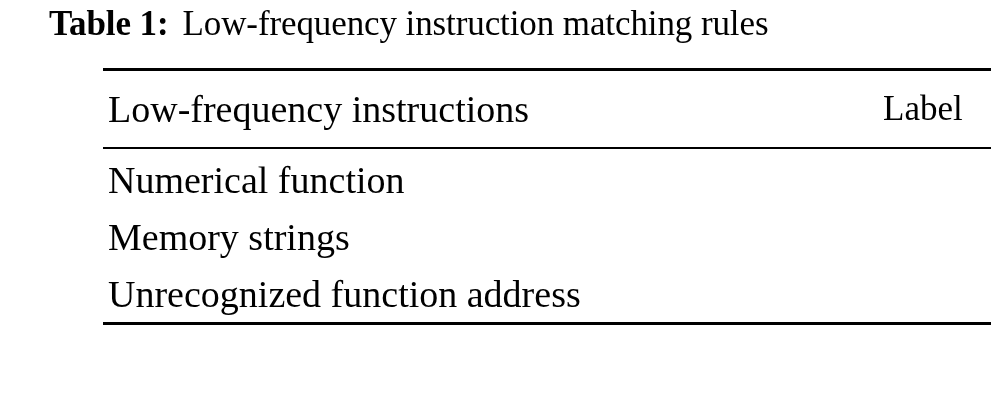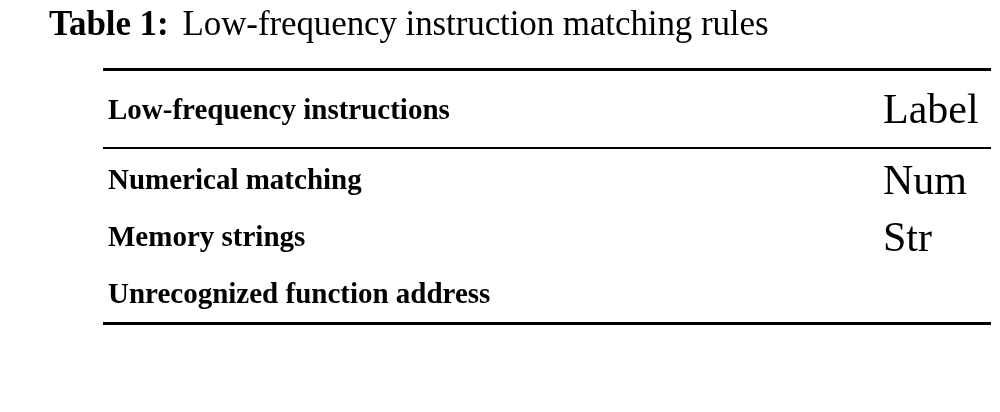--- a/index.html
+++ b/index.html
@@ -66,28 +66,27 @@
   .row {
     display: flex;
     align-items: center;
     width: 100%;
   }
 
   .cell-instruction {
     flex: 0 0 780px;
     padding-left: 5px;
     box-sizing: border-box;
-    font-size: 29px;
+    font-size: 38px;
     white-space: nowrap;
-    font-weight: bold;
   }
   .cell-label {
     flex: 1 1 auto;
     box-sizing: border-box;
-    font-size: 42px;
+    font-size: 35px;
     white-space: nowrap;
   }
 
   .header-row {
     height: 76px;
   }
   .body-row {
     height: 57px;
   }
   .body-group {
@@ -110,28 +109,26 @@
     <div class="row header-row">
       <div class="cell-instruction">Low-frequency instructions</div>
       <div class="cell-label">Label</div>
     </div>
 
     <div class="rule rule-mid"></div>
 
     <div class="body-group">
 
       <div class="row body-row">
-        <div class="cell-instruction">Numerical matching</div>
-        <div class="cell-label">Num</div>
+        <div class="cell-instruction">Numerical function</div>
       </div>
 
 
       <div class="row body-row">
         <div class="cell-instruction">Memory strings</div>
-        <div class="cell-label">Str</div>
       </div>
 
       <div class="row body-row">
         <div class="cell-instruction">Unrecognized function address</div>
       </div>
 
     </div>
 
     <div class="rule rule-bottom"></div>
 

